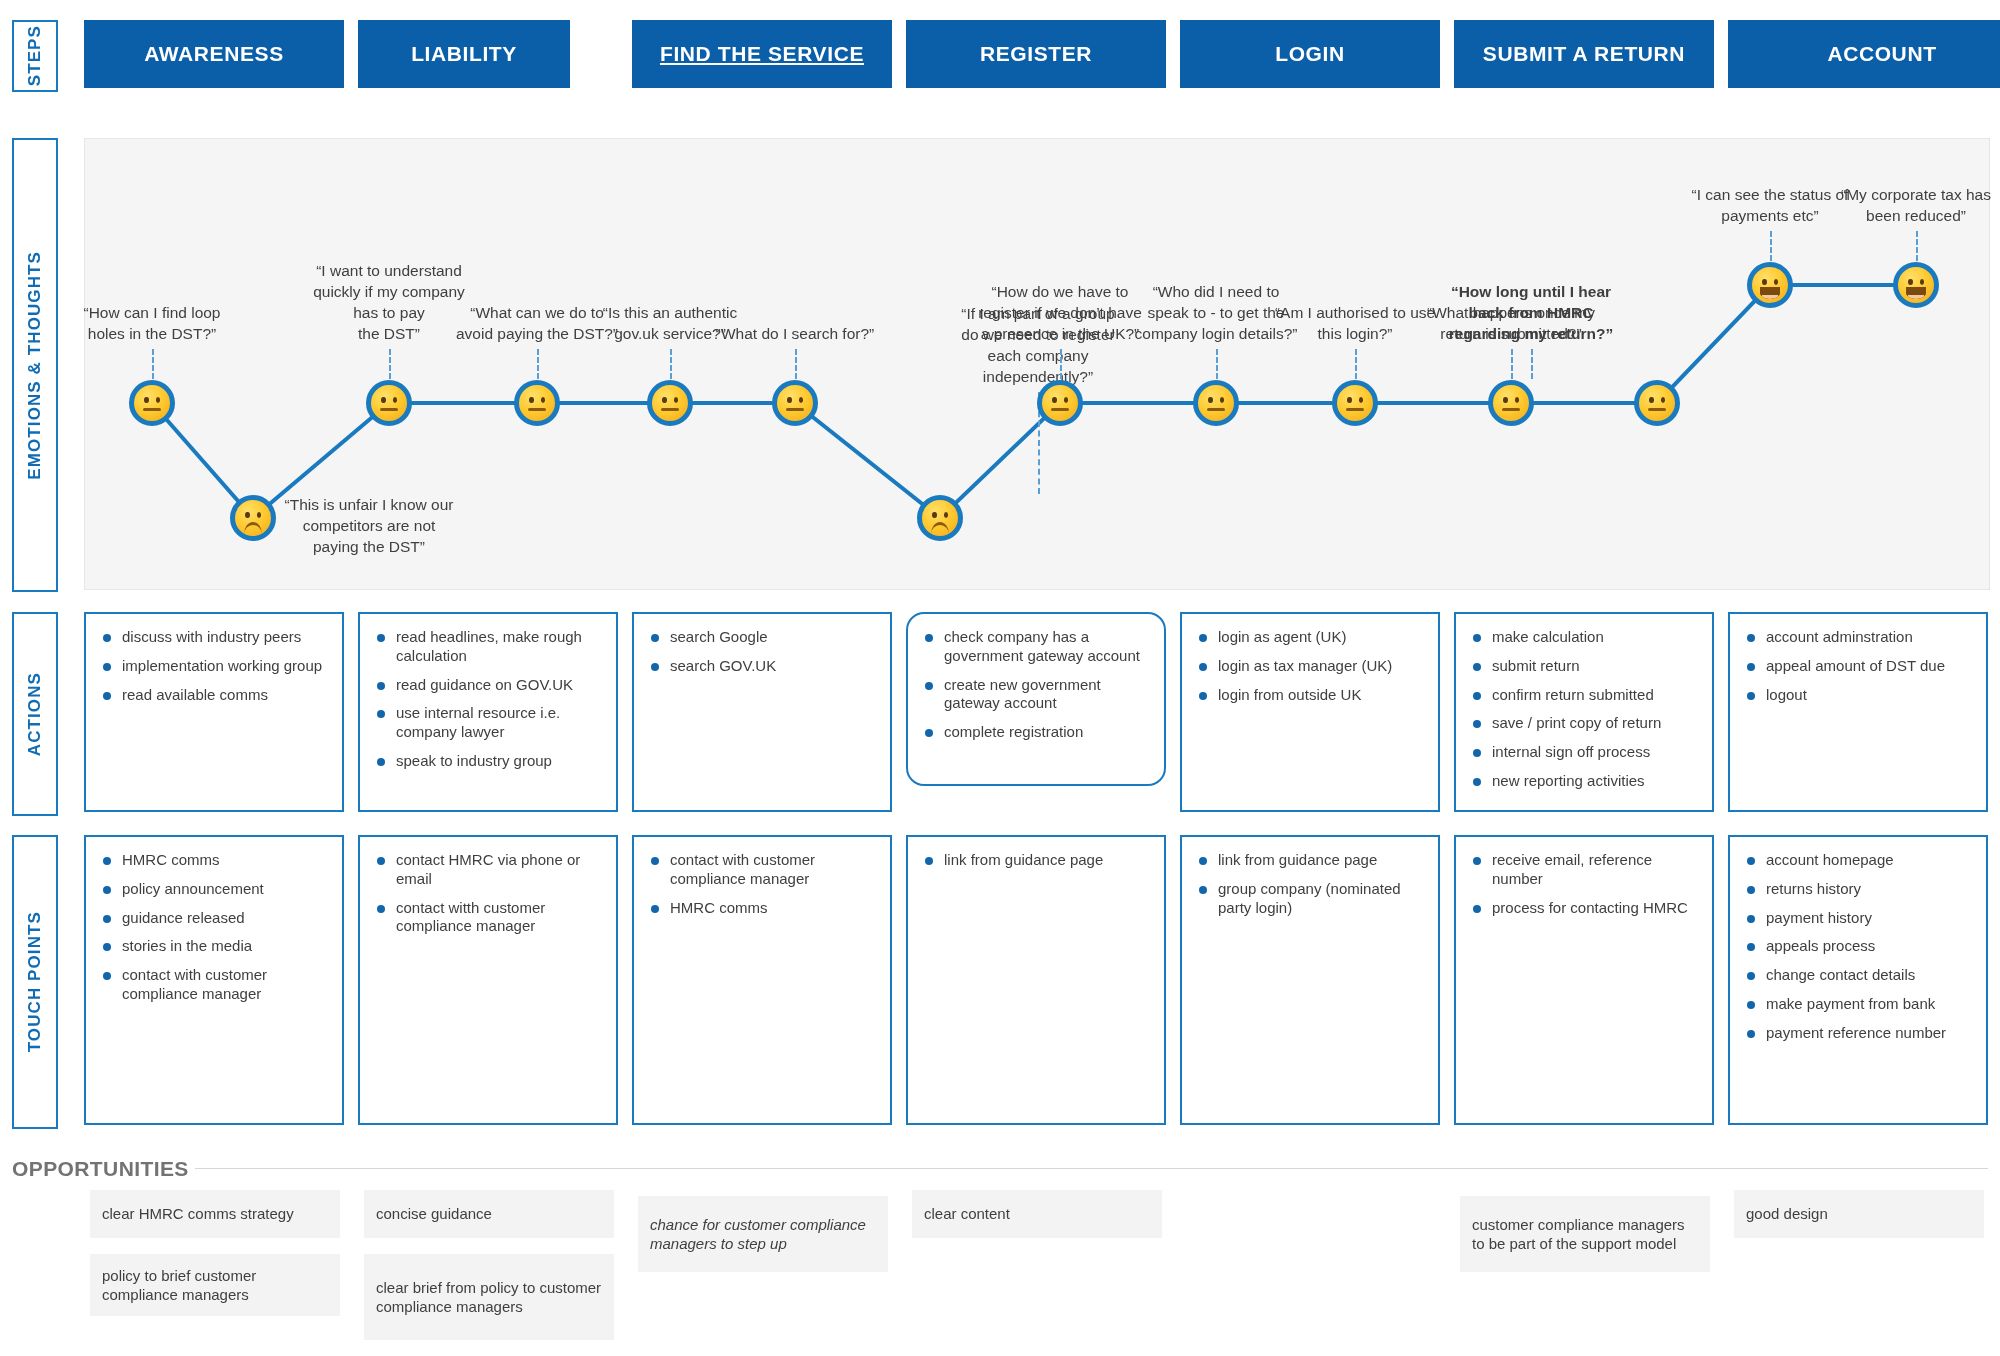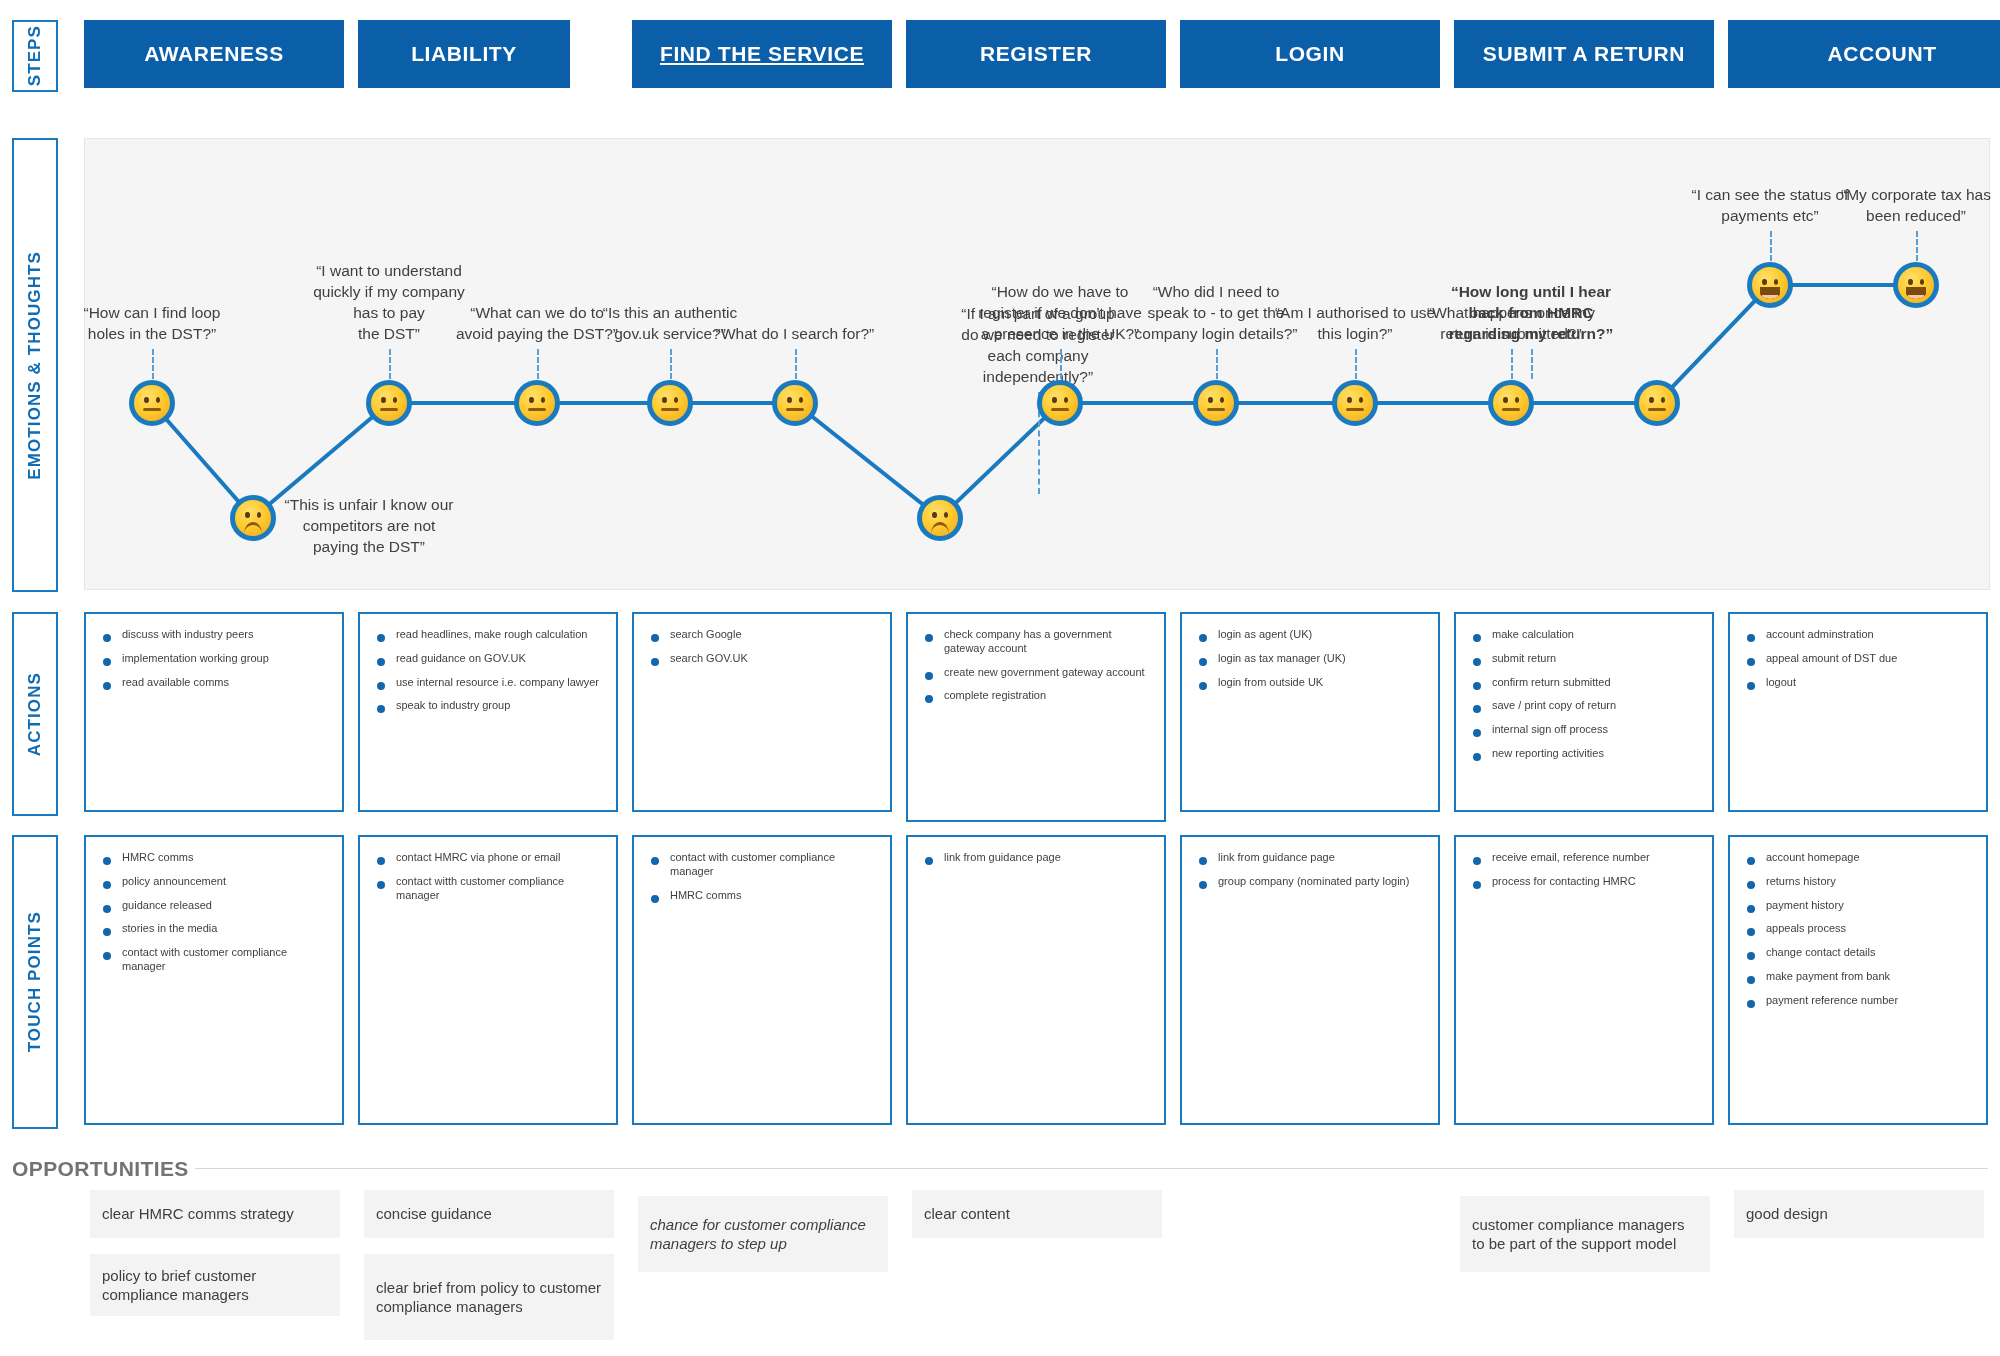--- a/index.html
+++ b/index.html
@@ -100,21 +100,21 @@
     border:2px solid #1a7abf;
     background:#ffffff;
     box-sizing:border-box;
     padding:14px 10px 10px 10px;
   }
   .card ul{margin:0;padding:0;list-style:none;}
   .card li{
     position:relative;
     padding-left:26px;
     margin-bottom:10px;
-    font-size:11px;
+    font-size:15px;
     line-height:1.25;
     color:#3f3f3f;
   }
   .card li:before{
     content:"";position:absolute;left:7px;top:6px;
     width:8px;height:8px;border-radius:50%;background:#1266ab;
   }
 
   
   .opp-title{
@@ -299,21 +299,21 @@
           <li>use internal resource i.e. company lawyer</li>
           <li>speak to industry group</li>
         </ul>
       </div>
       <div class="card" style="left: 632px; top: 612px; width: 260px; height: 200px;">
         <ul>
           <li>search Google</li>
           <li>search GOV.UK</li>
         </ul>
       </div>
-      <div class="card" style="left: 906px; top: 612px; width: 260px; height: 210px;">
+      <div class="card" style="left: 906px; top: 612px; width: 260px; height: 174px; border-radius: 18px;">
         <ul>
           <li>check company has a government gateway account</li>
           <li>create new government gateway account</li>
           <li>complete registration</li>
         </ul>
       </div>
       <div class="card" style="left: 1180px; top: 612px; width: 260px; height: 200px;">
         <ul>
           <li>login as agent (UK)</li>
           <li>login as tax manager (UK)</li>

